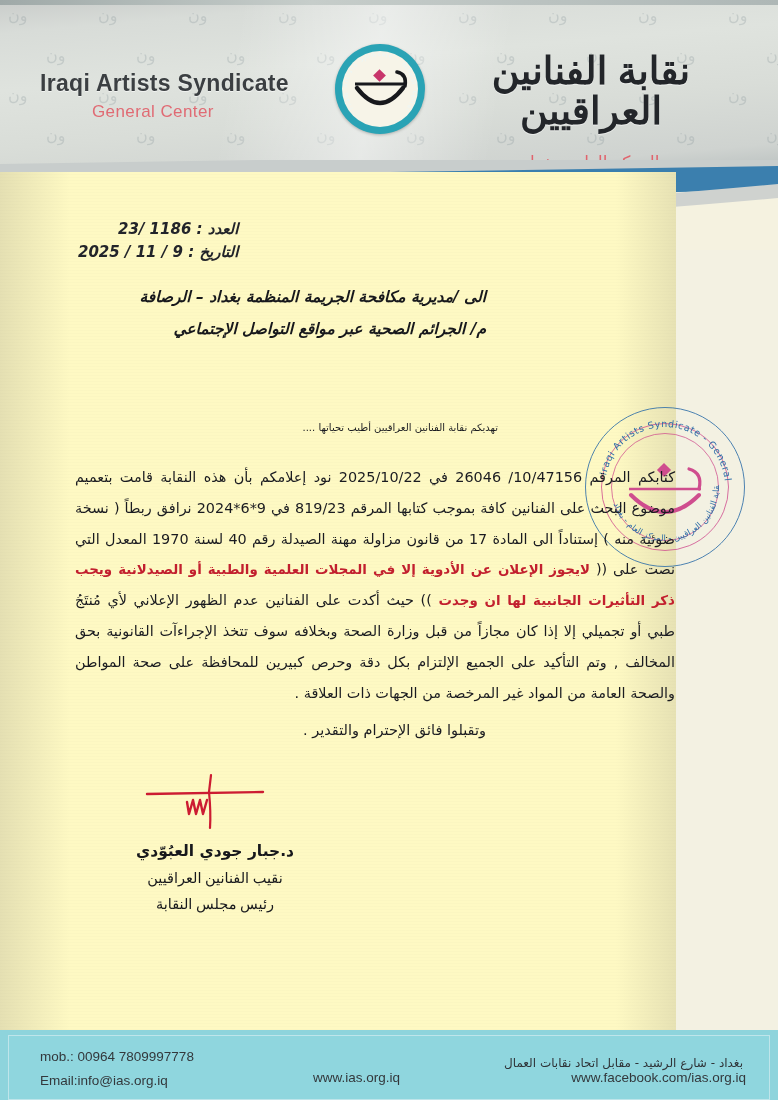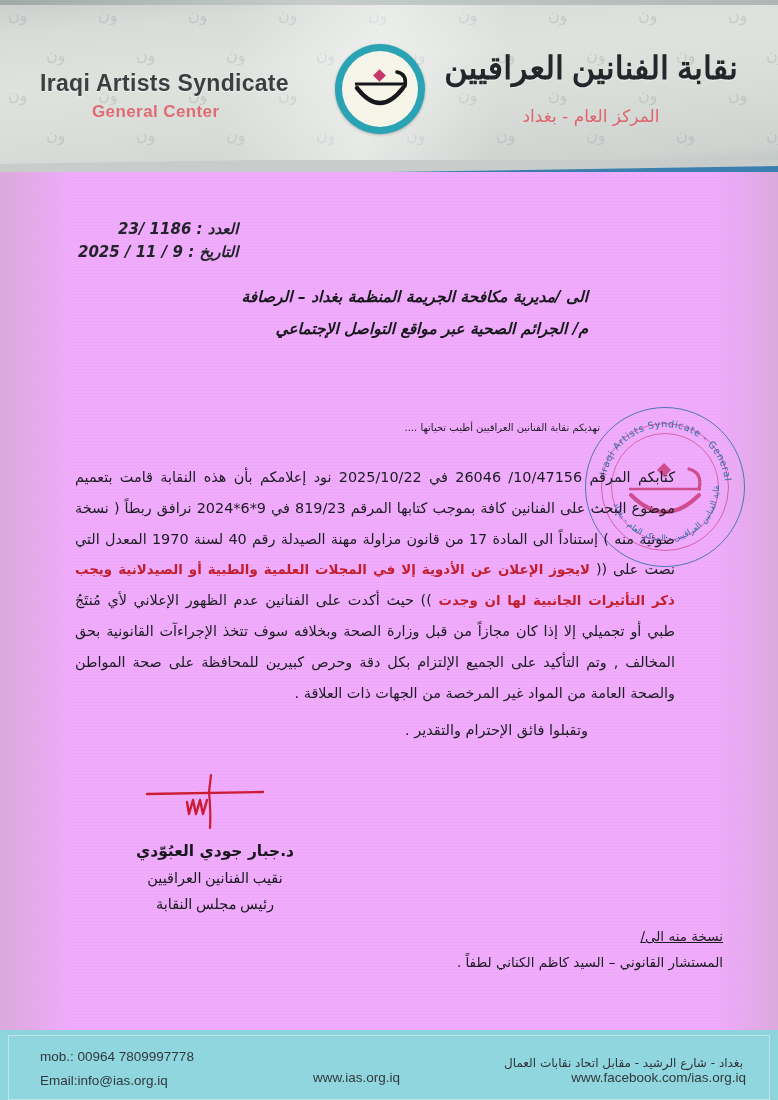--- a/index.html
+++ b/index.html
@@ -20,45 +20,45 @@
         font-family:"DejaVu Sans",sans-serif;}
   .hdr-sheen{position:absolute;left:0;top:0;width:778px;height:172px;
         background:linear-gradient(100deg,rgba(255,255,255,0) 30%,rgba(255,255,255,.45) 48%,rgba(255,255,255,0) 64%);}
   .hdr-topline{position:absolute;left:0;top:0;width:778px;height:5px;
         background:linear-gradient(90deg,#9fa9a8,#c6cdca 40%,#aeb7b6);}
 
   .en-title{position:absolute;left:40px;top:70px;font-size:23px;font-weight:bold;
         color:#3b3f42;letter-spacing:.3px;font-family:"Liberation Sans",sans-serif;
         text-shadow:0 1px 0 rgba(255,255,255,.6);}
   .en-sub{position:absolute;left:92px;top:102px;font-size:17px;color:#e06b74;
-        font-family:"Liberation Sans",sans-serif;letter-spacing:.4px;font-weight:bold;}
+        font-family:"Liberation Sans",sans-serif;letter-spacing:.4px;}
 
   
   .emblem{position:absolute;left:335px;top:44px;width:90px;height:90px;border-radius:50%;
         background:#2aa3b5;box-shadow:0 1px 3px rgba(0,0,0,.25);}
   .emblem .ring{position:absolute;left:7px;top:7px;width:76px;height:76px;border-radius:50%;
         background:#f7f4e8;}
   .emblem .glyph{position:absolute;left:0;top:0;width:90px;height:90px;}
   .emblem .etxt{position:absolute;left:0;top:0;width:90px;height:90px;}
   .emblem .etxt span{position:absolute;font-size:5px;color:#eaf7f9;
         font-family:"DejaVu Sans",sans-serif;transform-origin:0 0;white-space:nowrap;}
 
   
   .ar-title{position:absolute;right:22px;top:52px;direction:rtl;text-align:center;width:330px;}
-  .ar-title .l1{font-size:32px;font-weight:bold;color:#23262a;line-height:1.05;
-        font-family:Liberation Serif, serif;letter-spacing:-1px;
+  .ar-title .l1{font-size:38px;font-weight:bold;color:#23262a;line-height:1.05;
+        font-family:Liberation Sans, sans-serif;letter-spacing:-1px;
         text-shadow:0 1px 0 rgba(255,255,255,.5);}
   .ar-title .l2{font-size:17px;color:#e0646d;margin-top:20px;font-family:"DejaVu Sans",sans-serif;}
 
   
   .band-wrap{position:absolute;left:0;top:160px;width:778px;height:90px;overflow:hidden;}
 
   
-  .sheet{position:absolute;left:0;top:172px;width:778px;height:858px;
-        background:#f0abfc;}
+  .sheet{position:absolute;left:0;top:172px;width:676px;height:858px;
+        background:#fef9c3;}
   .paper-tex{position:absolute;inset:0;
         background:repeating-linear-gradient(0deg,rgba(0,0,0,.012) 0px,rgba(0,0,0,.012) 1px,rgba(255,255,255,0) 1px,rgba(255,255,255,0) 3px);}
   .sheet-shadeL{position:absolute;left:0;top:0;width:70px;height:858px;
         background:linear-gradient(90deg,rgba(170,165,140,.30),rgba(170,165,140,0));}
   .sheet-shadeR{position:absolute;right:0;top:0;width:60px;height:858px;
         background:linear-gradient(270deg,rgba(170,165,140,.28),rgba(170,165,140,0));}
 
   
   .refblock{position:absolute;left:78px;top:46px;direction:rtl;text-align:right;
         font-family:"DejaVu Sans",sans-serif;color:#22242a;}
@@ -300,24 +300,20 @@
         <path d="M22 22 L138 20" stroke="#cc1c32" stroke-width="2.4" fill="none" stroke-linecap="round"></path>
         <path d="M86 3 L84 20" stroke="#cc1c32" stroke-width="2.2" fill="none" stroke-linecap="round"></path>
         <path d="M84 20 Q86 40 85 56" stroke="#cc1c32" stroke-width="2.2" fill="none" stroke-linecap="round"></path>
         <path d="M62 30 L64 42 L68 28 L71 42 L75 28 L78 42 L82 28" stroke="#cc1c32" stroke-width="2.4" fill="none" stroke-linejoin="round" stroke-linecap="round"></path>
       </svg>
       <div class="nm">د.جبار جودي العبُوّدي</div>
       <div class="ttl">نقيب الفنانين العراقيين</div>
       <div class="ttl">رئيس مجلس النقابة</div>
     </div>
 
-    <div class="cc">
-      <div class="t1">نسخة منه الى/</div>
-      <div class="t2">المستشار القانوني – السيد كاظم الكناني لطفاً .</div>
-    </div>
   </div>
 
   <div class="footer">
     <div class="inner"></div>
     <div class="f-left">
       <div>mob.: 00964 7809997778</div>
       <div>Email:info@ias.org.iq</div>
     </div>
     <div class="f-mid">www.ias.org.iq</div>
     <div class="f-ar">بغداد - شارع الرشيد - مقابل اتحاد نقابات العمال</div>

